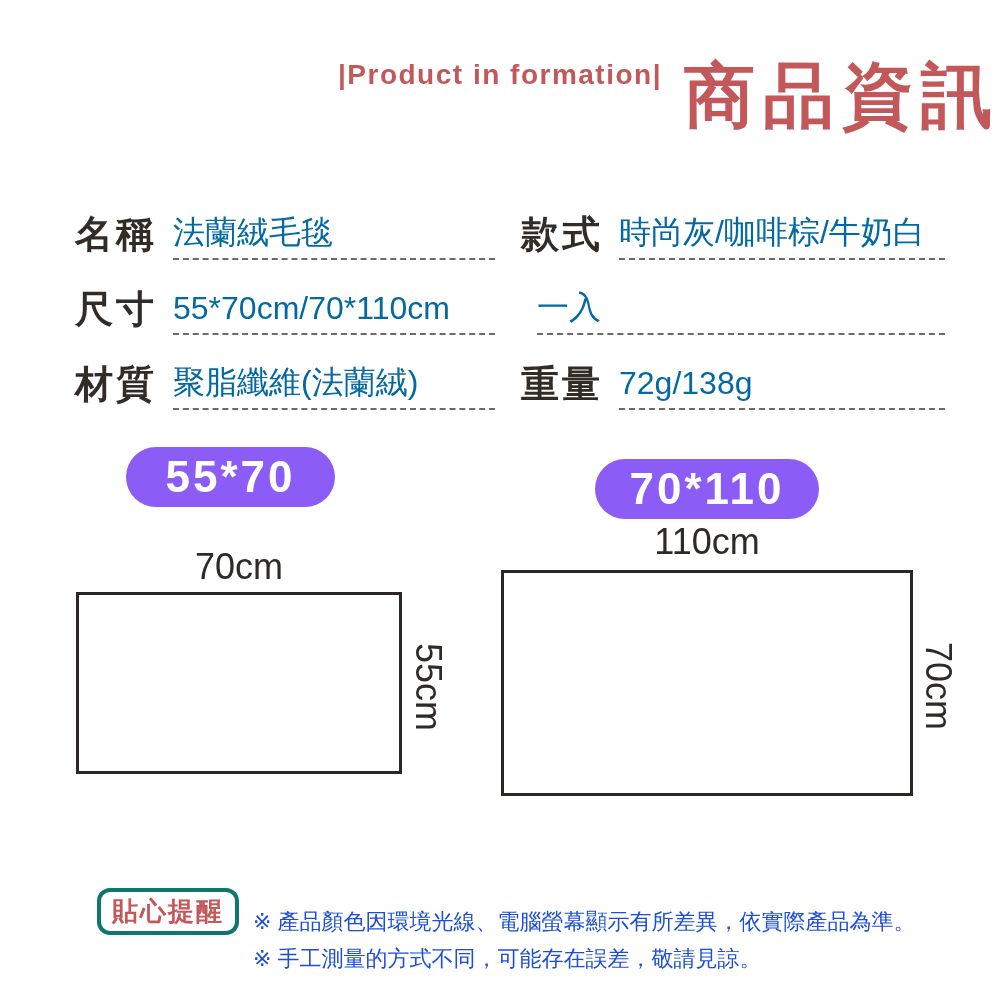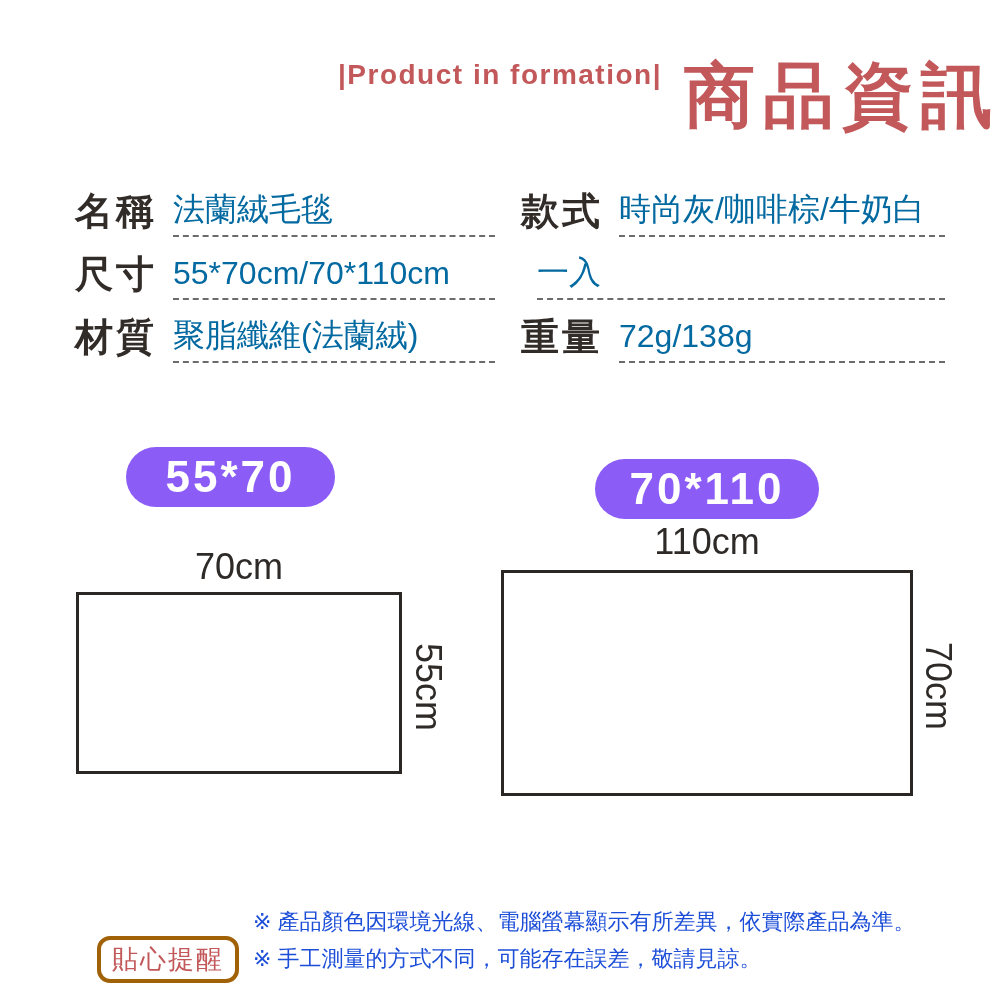--- a/index.html
+++ b/index.html
@@ -46,20 +46,21 @@
     display: grid;
     grid-template-columns: 420px 424px;
     column-gap: 26px;
   }
   .spec-col { display: block; }
   .spec-row {
     display: flex;
     align-items: center;
     height: 52px;
     margin-bottom: 11px;
+    margin-top: 23px;
   }
   .spec-label {
     font-size: 38px;
     font-weight: 900;
     letter-spacing: 3px;
     color: #322c29;
     white-space: nowrap;
     flex: 0 0 auto;
   }
   .spec-value {
@@ -116,28 +117,28 @@
     font-size: 36px;
     color: #2e2a27;
     transform: rotate(90deg);
   }
   .hlabel-small { left: 373px; top: 666px; width: 110px; }
   .hlabel-large { left: 878px; top: 665px; width: 120px; }
 
   
   .reminder-badge {
     position: absolute;
-    left: 97px; top: 936px;
+    left: 97px; top: 888px;
     width: 142px; height: 47px;
     background: #ffffff;
-    border: 4px solid #a16207;
+    border: 4px solid #0f766e;
     border-radius: 13px;
     color: #c2585a;
     font-size: 26px;
-    font-weight: 400;
+    font-weight: 700;
     letter-spacing: 2px;
     display: flex;
     align-items: center;
     justify-content: center;
   }
   .reminder-notes {
     position: absolute;
     left: 253px; top: 903px;
     width: 730px;
     font-size: 22px;

